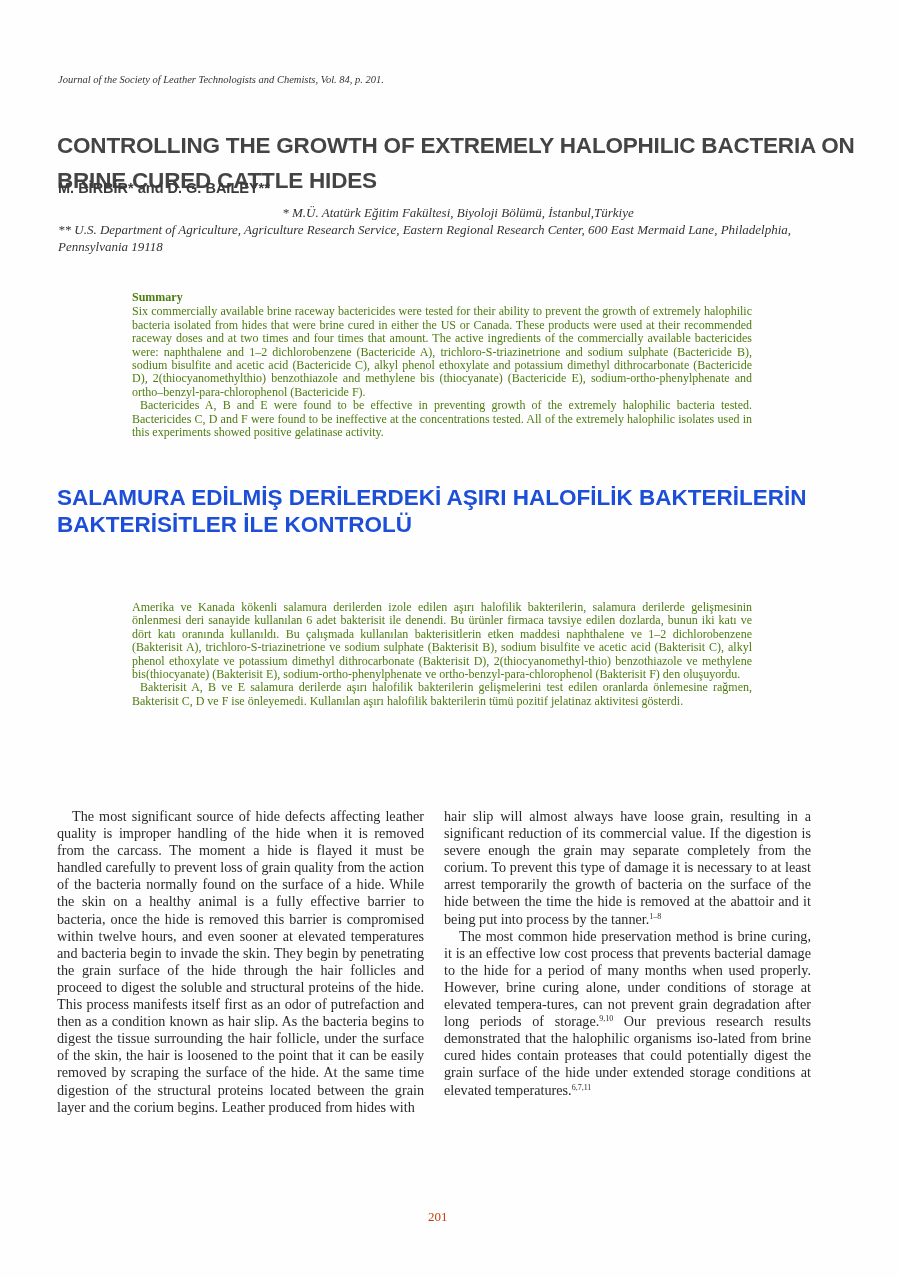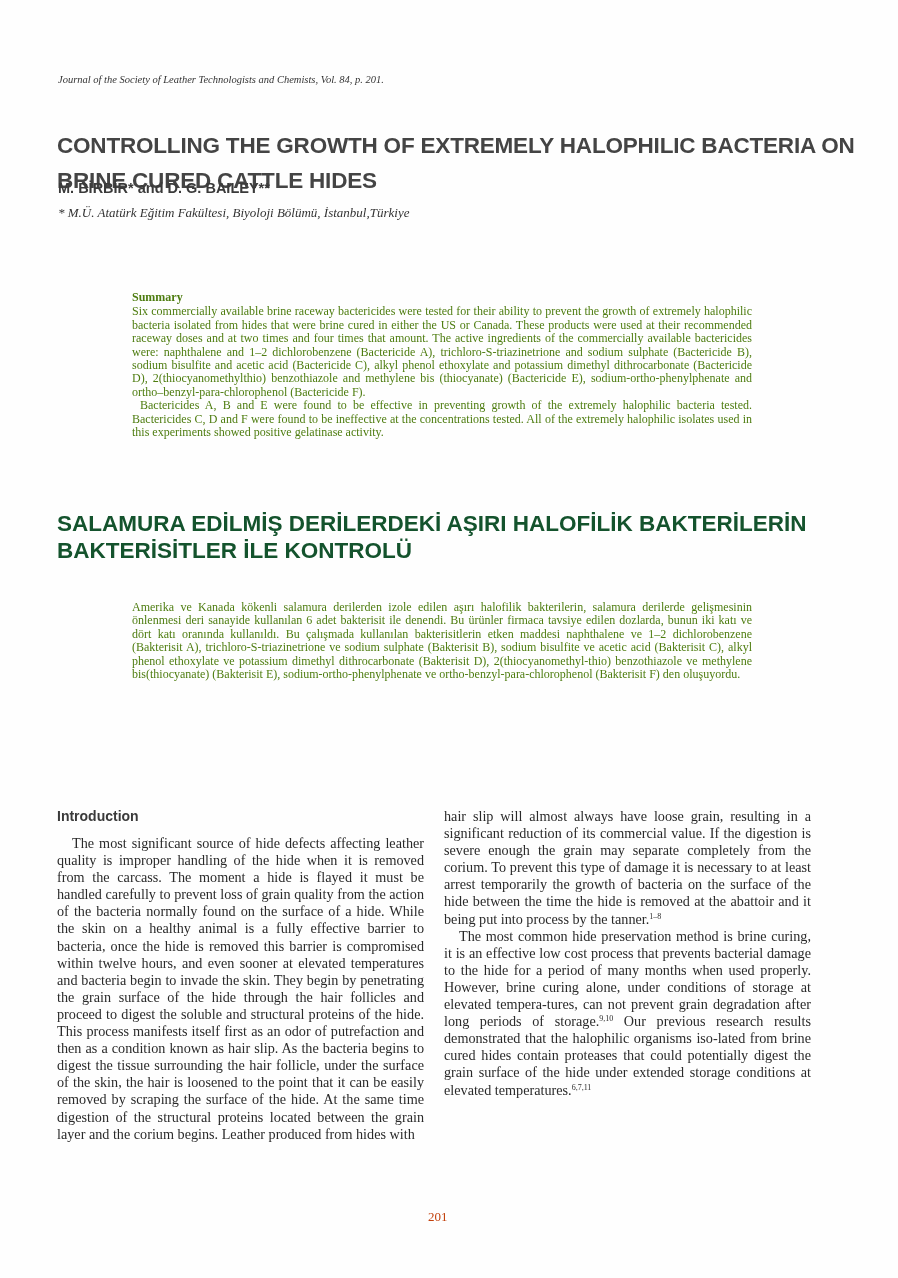--- a/index.html
+++ b/index.html
@@ -20,38 +20,38 @@
   .authors {
     position: absolute; left: 58px; top: 180px;
     font-family: "Liberation Sans", sans-serif; font-weight: bold;
     font-size: 14.5px; color: #3a3a3a;
   }
   .affil {
     position: absolute; left: 58px; width: 800px;
     font-family: "Liberation Serif", serif; font-style: italic;
     font-size: 13px; line-height: 16.5px; color: #333;
   }
-  .affil1 { top: 205px; }
+  .affil1 { top: 205px; text-align: center; }
   .affil2 { top: 222px; }
 
   .abstract {
     position: absolute; left: 132px; width: 620px;
     font-family: "Liberation Serif", serif; font-size: 12px; line-height: 13.4px;
     color: #4d7c0f; text-align: justify;
   }
   .abstract .head { font-weight: bold; font-size: 12px; margin-bottom: 1px; }
   .abstract p { margin: 0; }
   .abstract p.indent { text-indent: 8px; }
   .summary { top: 291px; }
   .ozet { top: 601px; }
 
   .tr-title {
-    position: absolute; left: 57px; top: 510px; width: 760px;
+    position: absolute; left: 57px; top: 484px; width: 760px;
     font-family: "Liberation Sans", sans-serif; font-weight: bold;
-    font-size: 22.5px; line-height: 27px; color: #14532d; margin: 0;
+    font-size: 22.5px; line-height: 27px; color: #1d4ed8; margin: 0;
   }
 
   .col {
     position: absolute; top: 808px; width: 367px;
     font-family: "Liberation Serif", serif; font-size: 14.2px; line-height: 17.1px;
     color: #2a2a2a; text-align: justify;
   }
   .col p { margin: 0; }
   .col p.indent { text-indent: 15px; }
   .col-left { left: 57px; }
@@ -72,35 +72,36 @@
 
 <div class="page">
 
   <div class="journal-line">Journal of the Society of Leather Technologists and Chemists, Vol. 84, p. 201.</div>
 
   <h1 class="title">CONTROLLING THE GROWTH OF EXTREMELY HALOPHILIC BACTERIA ON BRINE CURED CATTLE HIDES</h1>
 
   <div class="authors">M. BİRBİR* and D. G. BAILEY**</div>
 
   <div class="affil affil1">* M.Ü. Atatürk Eğitim Fakültesi, Biyoloji Bölümü, İstanbul,Türkiye</div>
+  <div class="affil affil2">** U.S. Department of Agriculture, Agriculture Research Service, Eastern Regional Research Center, 600 East Mermaid Lane, Philadelphia, Pennsylvania 19118</div>
 
   <div class="abstract summary">
     <div class="head">Summary</div>
     <p>Six commercially available brine raceway bactericides were tested for their ability to prevent the growth of extremely halophilic bacteria isolated from hides that were brine cured in either the US or Canada. These products were used at their recommended raceway doses and at two times and four times that amount. The active ingredients of the commercially available bactericides were: naphthalene and 1–2 dichlorobenzene (Bactericide A), trichloro-S-triazinetrione and sodium sulphate (Bactericide B), sodium bisulfite and acetic acid (Bactericide C), alkyl phenol ethoxylate and potassium dimethyl dithrocarbonate (Bactericide D), 2(thiocyanomethylthio) benzothiazole and methylene bis (thiocyanate) (Bactericide E), sodium-ortho-phenylphenate and ortho–benzyl-para-chlorophenol (Bactericide F).</p>
     <p class="indent">Bactericides A, B and E were found to be effective in preventing growth of the extremely halophilic bacteria tested. Bactericides C, D and F were found to be ineffective at the concentrations tested. All of the extremely halophilic isolates used in this experiments showed positive gelatinase activity.</p>
   </div>
 
   <h2 class="tr-title">SALAMURA EDİLMİŞ DERİLERDEKİ AŞIRI HALOFİLİK BAKTERİLERİN BAKTERİSİTLER İLE KONTROLÜ</h2>
 
   <div class="abstract ozet">
     <p>Amerika ve Kanada kökenli salamura derilerden izole edilen aşırı halofilik bakterilerin, salamura derilerde gelişmesinin önlenmesi deri sanayide kullanılan 6 adet bakterisit ile denendi. Bu ürünler firmaca tavsiye edilen dozlarda, bunun iki katı ve dört katı oranında kullanıldı. Bu çalışmada kullanılan bakterisitlerin etken maddesi naphthalene ve 1–2 dichlorobenzene (Bakterisit A), trichloro-S-triazinetrione ve sodium sulphate (Bakterisit B), sodium bisulfite ve acetic acid (Bakterisit C), alkyl phenol ethoxylate ve potassium dimethyl dithrocarbonate (Bakterisit D), 2(thiocyanomethyl-thio) benzothiazole ve methylene bis(thiocyanate) (Bakterisit E), sodium-ortho-phenylphenate ve ortho-benzyl-para-chlorophenol (Bakterisit F) den oluşuyordu.</p>
+    <p class="indent">Bakterisit A, B ve E salamura derilerde aşırı halofilik bakterilerin gelişmelerini test edilen oranlarda önlemesine rağmen, Bakterisit C, D ve F ise önleyemedi. Kullanılan aşırı halofilik bakterilerin tümü pozitif jelatinaz aktivitesi gösterdi.</p>
   </div>
 
   <div class="col col-left">
-    <div class="section-heading">Introduction</div>
     <p class="indent">The most significant source of hide defects affecting leather quality is improper handling of the hide when it is removed from the carcass. The moment a hide is flayed it must be handled carefully to prevent loss of grain quality from the action of the bacteria normally found on the surface of a hide. While the skin on a healthy animal is a fully effective barrier to bacteria, once the hide is removed this barrier is compromised within twelve hours, and even sooner at elevated temperatures and bacteria begin to invade the skin. They begin by penetrating the grain surface of the hide through the hair follicles and proceed to digest the soluble and structural proteins of the hide. This process manifests itself first as an odor of putrefaction and then as a condition known as hair slip. As the bacteria begins to digest the tissue surrounding the hair follicle, under the surface of the skin, the hair is loosened to the point that it can be easily removed by scraping the surface of the hide. At the same time digestion of the structural proteins located between the grain layer and the corium begins. Leather produced from hides with</p>
   </div>
 
   <div class="col col-right">
     <p><span>hair slip will almost always have loose grain, resulting in a significant reduction of its commercial value. If the digestion is severe enough the grain may separate completely from the corium. To prevent this type of damage it is necessary to at least arrest temporarily the growth of bacteria on the surface of the hide between the time the hide is removed at the abattoir and it being put into process by the tanner.</span><sup>1–8</sup></p>
     <p class="indent"><span>The most common hide preservation method is brine curing, it is an effective low cost process that prevents bacterial damage to the hide for a period of many months when used properly. However, brine curing alone, under conditions of storage at elevated tempera-tures, can not prevent grain degradation after long periods of storage.</span><sup>9,10</sup><span> Our previous research results demonstrated that the halophilic organisms iso-lated from brine cured hides contain proteases that could potentially digest the grain surface of the hide under extended storage conditions at elevated temperatures.</span><sup>6,7,11</sup></p>
   </div>
 
   <div class="page-number">201</div>
 </div>

